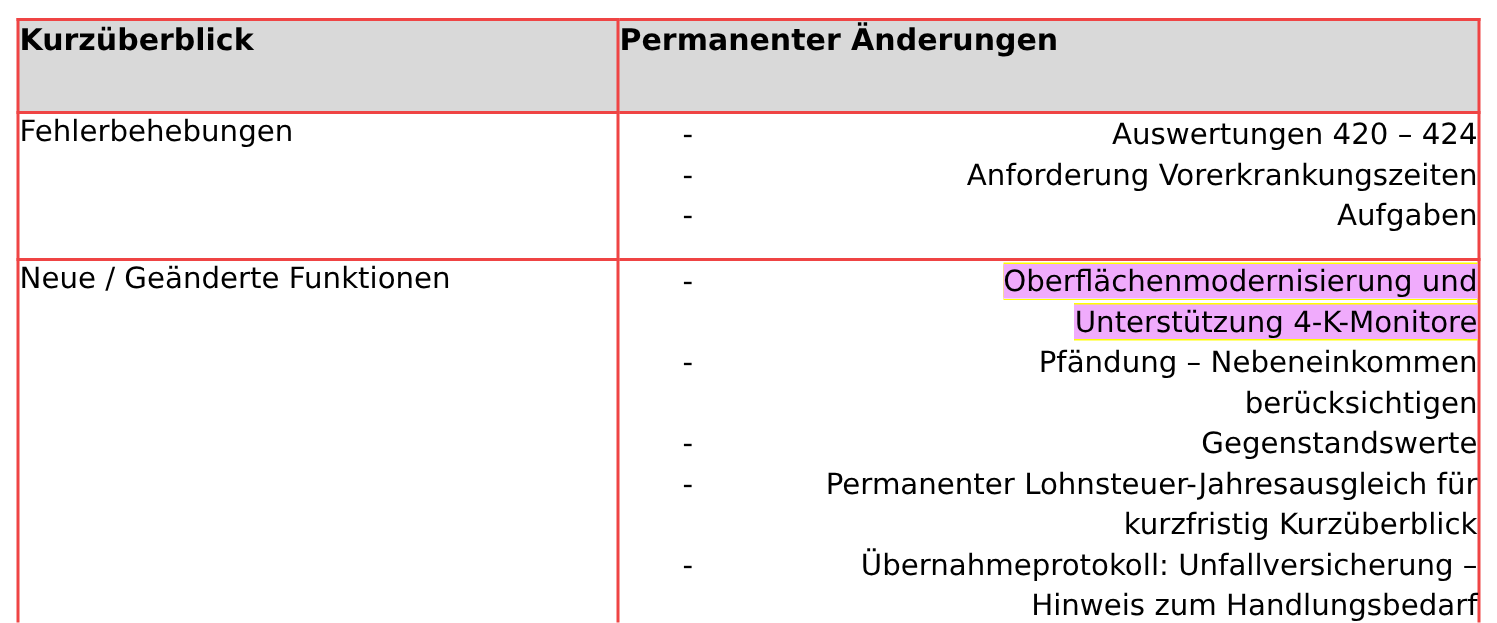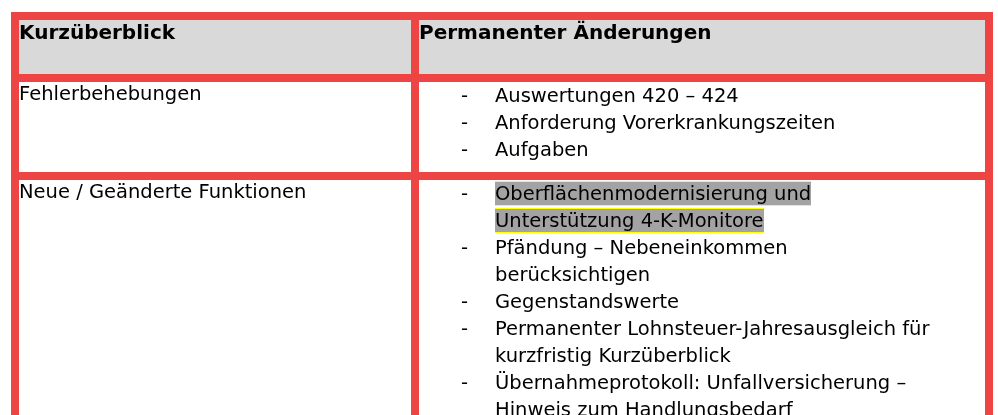--- a/index.html
+++ b/index.html
@@ -18,21 +18,21 @@
   table.release-table {
     position: absolute;
     left: 11px;
     top: 12px;
     width: 974px;
     border-collapse: collapse;
     table-layout: fixed;
   }
   table.release-table th,
   table.release-table td {
-    border: 8px solid #ef4444;
+    border: 2px solid #ef4444;
     vertical-align: top;
     padding: 0;
   }
   col.c1 { width: 400px; }
   col.c2 { width: 574px; }
   tr.header-row { height: 62px; }
   tr.body-row-1 { height: 98px; }
   tr.body-row-2 { height: 267px; }
   th.hdr-cell {
     background: #d9d9d9;
@@ -58,26 +58,27 @@
     flex: none;
     width: 34px;
     line-height: 27px;
   }
   .lines {
     flex: 1 1 auto;
     min-width: 0;
   }
   .line {
     line-height: 27px;
+    text-align: right;
   }
   .line > span {
     
   }
   .line > span.hl {
-    background: #a3a3a3;
+    background: #f0abfc;
     box-shadow: 0 -1px 0 #ffff00, 0 1px 0 #ffff00;
   }
 </style>
 </head>
 <body>
 
 <div class="page">
   <table class="release-table">
     <colgroup>
         <col class="c1">

